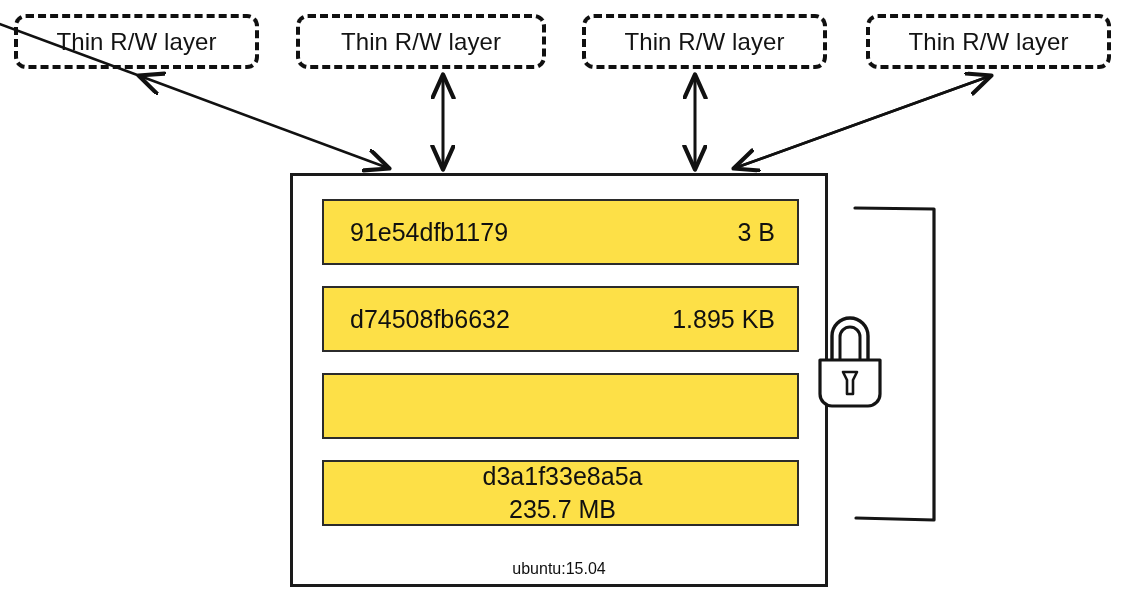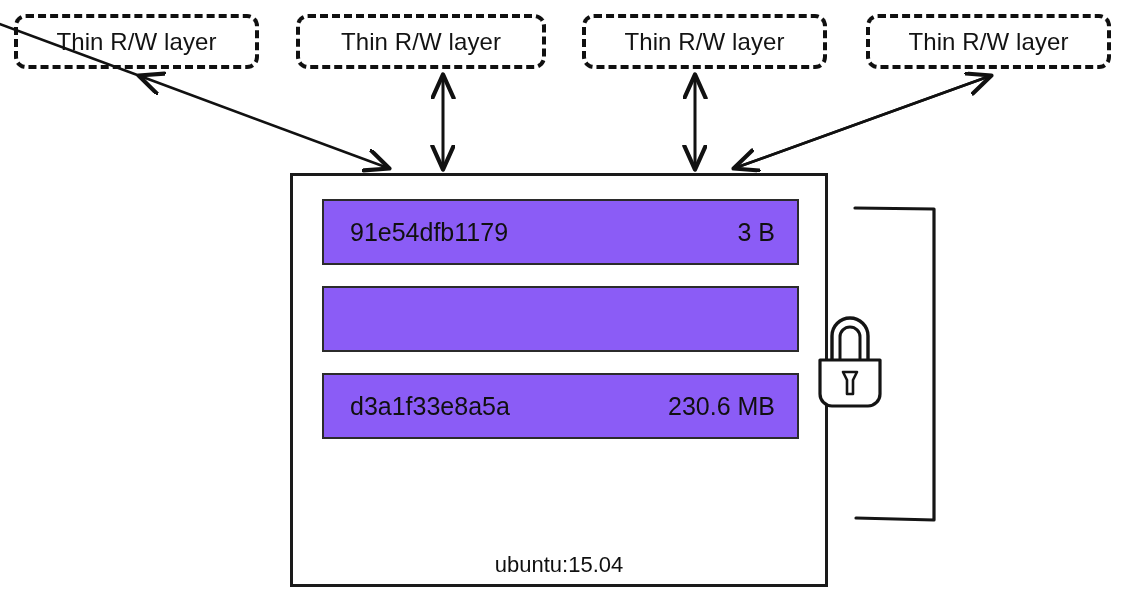--- a/index.html
+++ b/index.html
@@ -63,47 +63,47 @@
     position: absolute;
     left: 29px;
     top: 23px;
     width: 477px;
   }
 
   .layer-row {
     box-sizing: border-box;
     height: 66px;
     margin-bottom: 21px;
-    background: #8b5cf6;
+    background: #fde047;
     border: 2px solid #2b2b2b;
     display: flex;
     align-items: center;
     justify-content: space-between;
     padding: 0 22px 0 26px;
   }
-  .layer-row:last-child { margin-bottom: 8px; }
+  .layer-row:last-child { margin-bottom: 8px; flex-direction: column; }
 
   .layer-id {
     font-size: 25px;
     color: #101010;
     white-space: nowrap;
   }
   .layer-size {
     font-size: 25px;
     color: #101010;
     white-space: nowrap;
   }
 
   #image-tag {
     position: absolute;
     left: 0;
     right: 0;
     bottom: 6px;
     text-align: center;
-    font-size: 22px;
+    font-size: 16px;
     color: #101010;
   }
 
   
   #lock-icon {
     position: absolute;
     left: 812px;
     top: 308px;
     width: 76px;
     height: 112px;
@@ -167,27 +167,31 @@
   </svg>
 
   <div id="image-container">
     <div id="layer-stack">
 
       <div class="layer-row">
         <span class="layer-id">91e54dfb1179</span>
         <span class="layer-size">3 B</span>
       </div>
 
+      <div class="layer-row">
+        <span class="layer-id">d74508fb6632</span>
+        <span class="layer-size">1.895 KB</span>
+      </div>
 
       <div class="layer-row">
       </div>
 
       <div class="layer-row">
         <span class="layer-id">d3a1f33e8a5a</span>
-        <span class="layer-size">230.6 MB</span>
+        <span class="layer-size">235.7 MB</span>
       </div>
 
     </div>
     <div id="image-tag">ubuntu:15.04</div>
   </div>
 
   <svg id="readonly-bracket" viewBox="0 0 96 330">
     <path d="M7,8 L86,9 L86,320 L8,318" fill="none" stroke="#151515" stroke-width="3.2" stroke-linecap="round" stroke-linejoin="round"></path>
   </svg>
 

